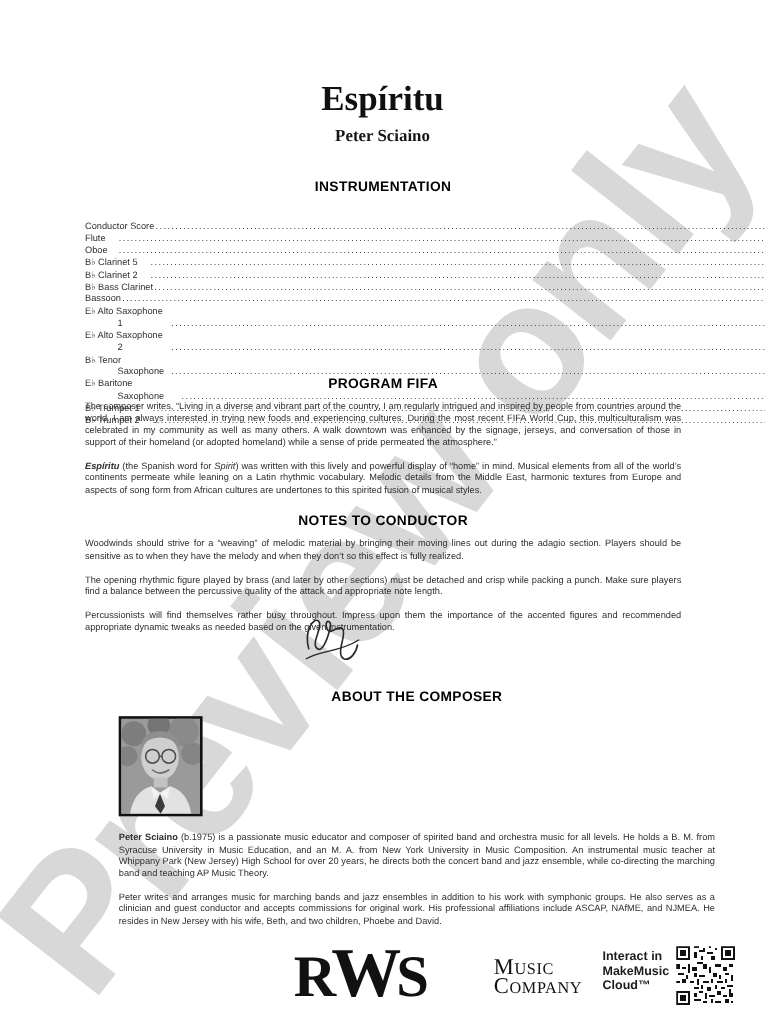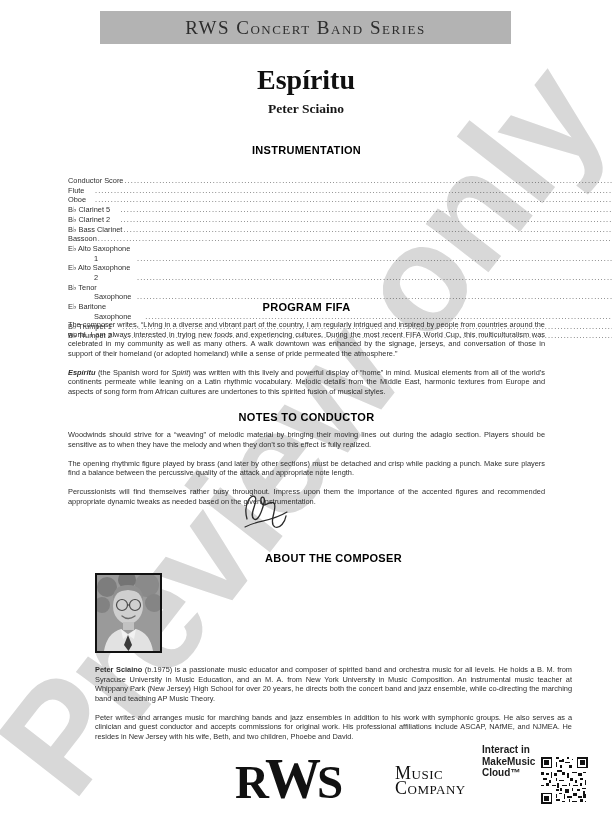--- a/index.html
+++ b/index.html
@@ -87,37 +87,34 @@
     font-family:"Liberation Serif", serif;font-weight:bold;font-size:47px;
     line-height:45px;letter-spacing:-4px;
   }
   .footer-logo .rws .w{font-size:56px;line-height:45px;}
   .footer-logo .words{
     margin-left:8px;padding-top:9px;
     font-family:"Liberation Serif", serif;font-variant:small-caps;
     font-size:18px;line-height:14.5px;letter-spacing:.5px;
   }
   .makemusic{
-    position:absolute;left:482px;top:744px;
+    position:absolute;left:482px;top:760px;
     font-size:10px;font-weight:bold;line-height:11.5px;color:#1c1c1c;
   }
   .qr{position:absolute;left:541px;top:757px;width:47px;height:47px;}
 </style>
 </head>
 <body>
 
 <div class="page">
 
   <div class="watermark">Preview only</div>
 
   <div class="content">
 
-    <div class="banner">
-      <span>RWS Concert Band Series</span>
-    </div>
 
     <h1 class="title">Espíritu</h1>
     <div class="composer">Peter Sciaino</div>
 
     <section class="instrumentation">
       <h2 class="sec-heading">INSTRUMENTATION</h2>
       <div class="inst-cols">
         <div class="inst-col left">
 
             <div class="inst-row">

